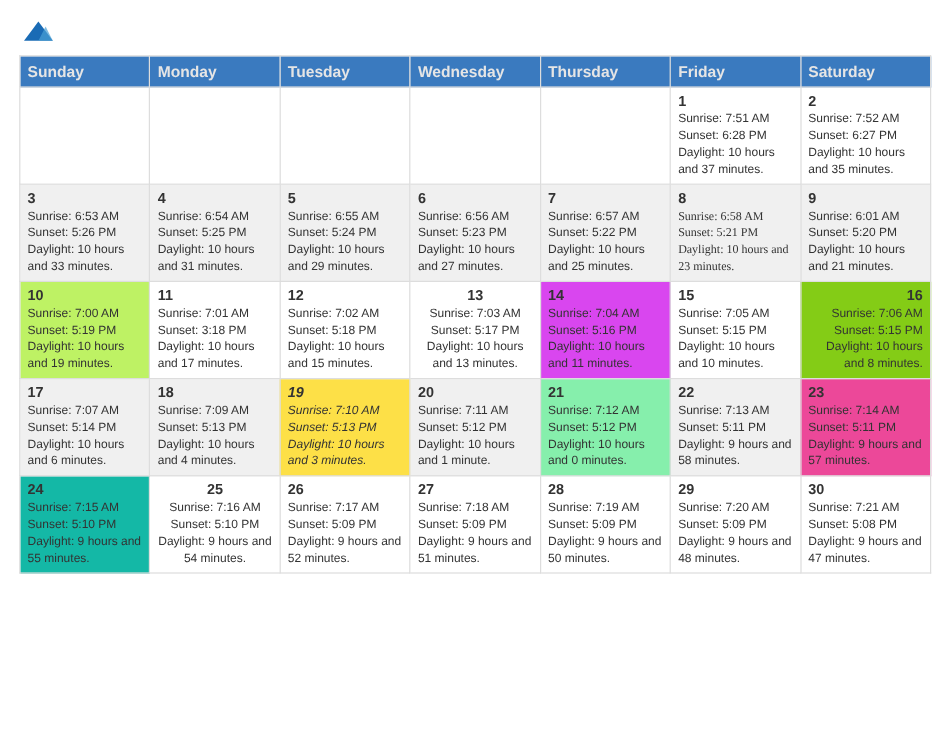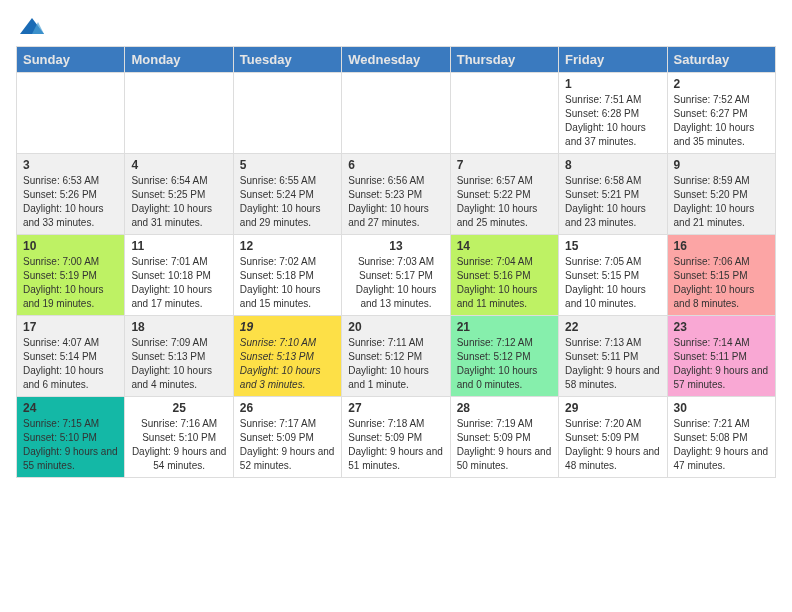--- a/index.html
+++ b/index.html
@@ -174,79 +174,79 @@
 Daylight: 10 hours and 27 minutes.</div>
         </td>
         <td style="background: rgb(240, 240, 240);">
           <span class="day-number">7</span>
           <div class="day-info" style="white-space: pre-line;">Sunrise: 6:57 AM
 Sunset: 5:22 PM
 Daylight: 10 hours and 25 minutes.</div>
         </td>
         <td style="background: rgb(240, 240, 240);">
           <span class="day-number">8</span>
-          <div class="day-info" style="white-space: pre-line;">Sunrise: 6:58 AM
+          <div class="day-info" style="white-space: pre-line; font-family: Liberation Serif, serif;">Sunrise: 6:58 AM
 Sunset: 5:21 PM
 Daylight: 10 hours and 23 minutes.</div>
         </td>
         <td style="background: rgb(240, 240, 240);">
           <span class="day-number">9</span>
-          <div class="day-info" style="white-space: pre-line;">Sunrise: 8:59 AM
+          <div class="day-info" style="white-space: pre-line;">Sunrise: 6:01 AM
 Sunset: 5:20 PM
 Daylight: 10 hours and 21 minutes.</div>
         </td>
       </tr>
       <tr class="row-odd">
         <td style="background: #bef264;">
           <span class="day-number">10</span>
           <div class="day-info" style="white-space: pre-line;">Sunrise: 7:00 AM
 Sunset: 5:19 PM
 Daylight: 10 hours and 19 minutes.</div>
         </td>
         <td style="background: rgb(255, 255, 255);">
           <span class="day-number">11</span>
           <div class="day-info" style="white-space: pre-line;">Sunrise: 7:01 AM
-Sunset: 10:18 PM
+Sunset: 3:18 PM
 Daylight: 10 hours and 17 minutes.</div>
         </td>
         <td style="background: rgb(255, 255, 255);">
           <span class="day-number">12</span>
           <div class="day-info" style="white-space: pre-line;">Sunrise: 7:02 AM
 Sunset: 5:18 PM
 Daylight: 10 hours and 15 minutes.</div>
         </td>
         <td style="background: rgb(255, 255, 255); text-align: center;">
           <span class="day-number">13</span>
           <div class="day-info" style="white-space: pre-line;">Sunrise: 7:03 AM
 Sunset: 5:17 PM
 Daylight: 10 hours and 13 minutes.</div>
         </td>
-        <td style="background: #bef264;">
+        <td style="background: #d946ef;">
           <span class="day-number">14</span>
           <div class="day-info" style="white-space: pre-line;">Sunrise: 7:04 AM
 Sunset: 5:16 PM
 Daylight: 10 hours and 11 minutes.</div>
         </td>
         <td style="background: rgb(255, 255, 255);">
           <span class="day-number">15</span>
           <div class="day-info" style="white-space: pre-line;">Sunrise: 7:05 AM
 Sunset: 5:15 PM
 Daylight: 10 hours and 10 minutes.</div>
         </td>
-        <td style="background: #fca5a5;">
+        <td style="background: #84cc16; text-align: right;">
           <span class="day-number">16</span>
           <div class="day-info" style="white-space: pre-line;">Sunrise: 7:06 AM
 Sunset: 5:15 PM
 Daylight: 10 hours and 8 minutes.</div>
         </td>
       </tr>
       <tr class="row-even">
         <td style="background: rgb(240, 240, 240);">
           <span class="day-number">17</span>
-          <div class="day-info" style="white-space: pre-line;">Sunrise: 4:07 AM
+          <div class="day-info" style="white-space: pre-line;">Sunrise: 7:07 AM
 Sunset: 5:14 PM
 Daylight: 10 hours and 6 minutes.</div>
         </td>
         <td style="background: rgb(240, 240, 240);">
           <span class="day-number">18</span>
           <div class="day-info" style="white-space: pre-line;">Sunrise: 7:09 AM
 Sunset: 5:13 PM
 Daylight: 10 hours and 4 minutes.</div>
         </td>
         <td style="background: #fde047; font-style: italic;">
@@ -266,21 +266,21 @@
           <div class="day-info" style="white-space: pre-line;">Sunrise: 7:12 AM
 Sunset: 5:12 PM
 Daylight: 10 hours and 0 minutes.</div>
         </td>
         <td style="background: rgb(240, 240, 240);">
           <span class="day-number">22</span>
           <div class="day-info" style="white-space: pre-line;">Sunrise: 7:13 AM
 Sunset: 5:11 PM
 Daylight: 9 hours and 58 minutes.</div>
         </td>
-        <td style="background: #f9a8d4;">
+        <td style="background: #ec4899;">
           <span class="day-number">23</span>
           <div class="day-info" style="white-space: pre-line;">Sunrise: 7:14 AM
 Sunset: 5:11 PM
 Daylight: 9 hours and 57 minutes.</div>
         </td>
       </tr>
       <tr class="row-odd">
         <td style="background: #14b8a6;">
           <span class="day-number">24</span>
           <div class="day-info" style="white-space: pre-line;">Sunrise: 7:15 AM

